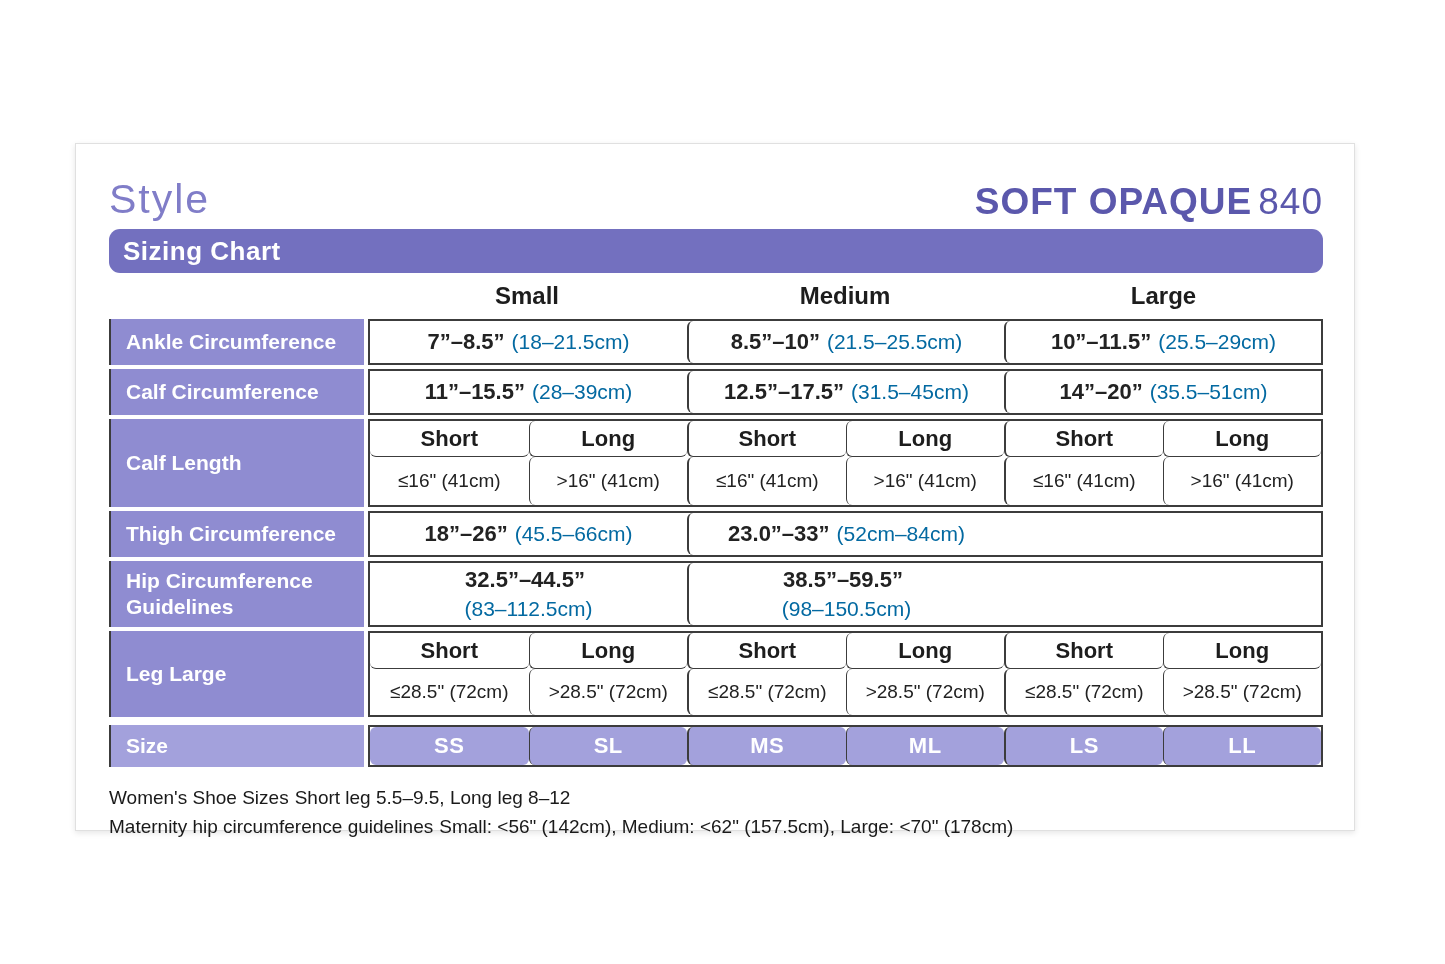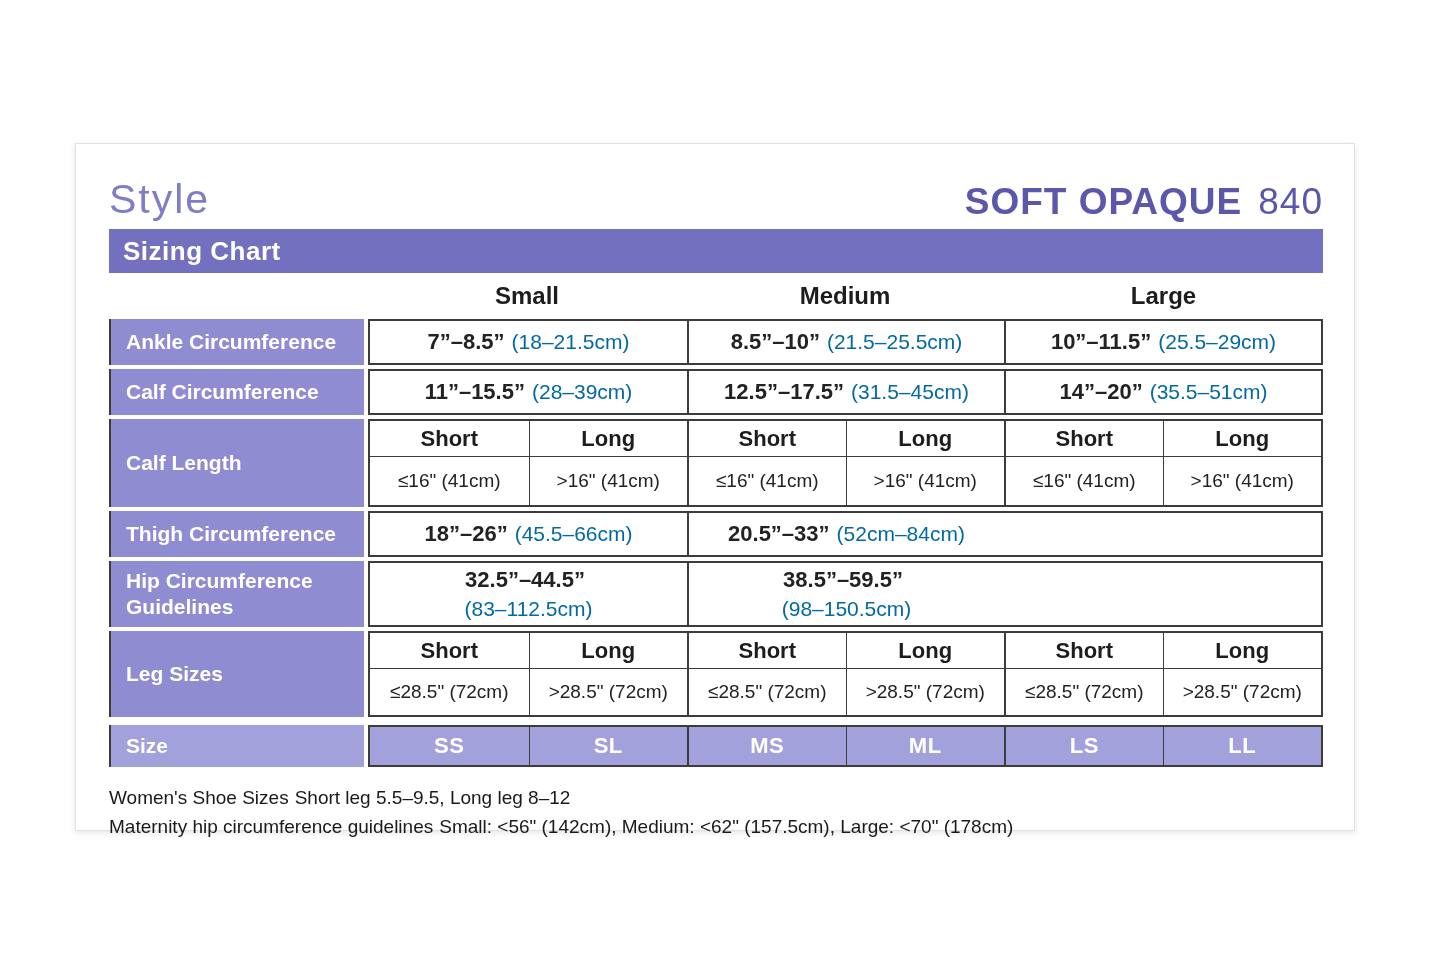--- a/index.html
+++ b/index.html
@@ -34,33 +34,34 @@
     line-height: 1;
   }
   .brand-title {
     font-size: 37px;
     line-height: 1;
     color: #5b58ac;
     letter-spacing: 1px;
     white-space: nowrap;
   }
   .brand-title .bold { font-weight: 800; }
-  .brand-title .num  { font-weight: 400; margin-left: 16px; }
+  .brand-title .num  { font-weight: 400; margin-left: 6px; }
   
   .banner {
     margin-top: 9px;
     width: 1214px;
     height: 44px;
     background: #7370bf;
     color: #ffffff;
     font-size: 26px;
     font-weight: 700;
     line-height: 44px;
     padding-left: 14px;
     letter-spacing: 0.5px;
+    border-radius: 11px;
   }
   
   .group-header {
     width: 1214px;
     height: 46px;
     display: grid;
     grid-template-columns: 259px 318px 318px 319px;
     align-items: center;
   }
   .group-header .g {
@@ -97,20 +98,21 @@
   }
   .c3 { grid-template-columns: repeat(3, 1fr); }
   .c6 { grid-template-columns: repeat(6, 1fr); }
   .split { grid-template-rows: 36px 1fr; }
   .cell {
     display: flex;
     align-items: center;
     justify-content: center;
     text-align: center;
     padding: 2px 16px;
+    border-radius: 6px;
   }
   .bl1 { border-left: 1.5px solid #3c3c3c; }
   .bl2 { border-left: 2px solid #3c3c3c; }
   .sub {
     font-size: 22px;
     font-weight: 700;
     color: #1d1d1d;
     border-bottom: 1.5px solid #3c3c3c;
   }
   .val-in {
@@ -233,42 +235,42 @@
     </div>
 
     <div class="band h46">
       <div class="chip">Thigh Circumference</div>
       <div class="vals c3">
         <div class="cell">
           <span class="val-in">18”–26”</span>
           <span class="val-cm">(45.5–66cm)</span>
         </div>
         <div class="cell bl2">
-          <span class="val-in">20.5”–33”</span>
+          <span class="val-in">23.0”–33”</span>
           <span class="val-cm">(52cm–84cm)</span>
         </div>
       </div>
     </div>
 
     <div class="band h66">
       <div class="chip">Hip Circumference Guidelines</div>
       <div class="vals c3">
         <div class="cell two-line">
           <span class="val-in">32.5”–44.5”</span>
           <span class="val-cm">(83–112.5cm)</span>
         </div>
         <div class="cell two-line bl2">
           <span class="val-in">38.5”–59.5”</span>
           <span class="val-cm">(98–150.5cm)</span>
         </div>
       </div>
     </div>
 
     <div class="band h86">
-      <div class="chip">Leg Sizes</div>
+      <div class="chip">Leg Large</div>
       <div class="vals c6 split">
         <div class="cell sub">Short</div>
         <div class="cell sub bl1">Long</div>
         <div class="cell sub bl2">Short</div>
         <div class="cell sub bl1">Long</div>
         <div class="cell sub bl2">Short</div>
         <div class="cell sub bl1">Long</div>
 
         <div class="cell small-val">≤28.5" (72cm)</div>
         <div class="cell small-val bl1">&gt;28.5" (72cm)</div>

